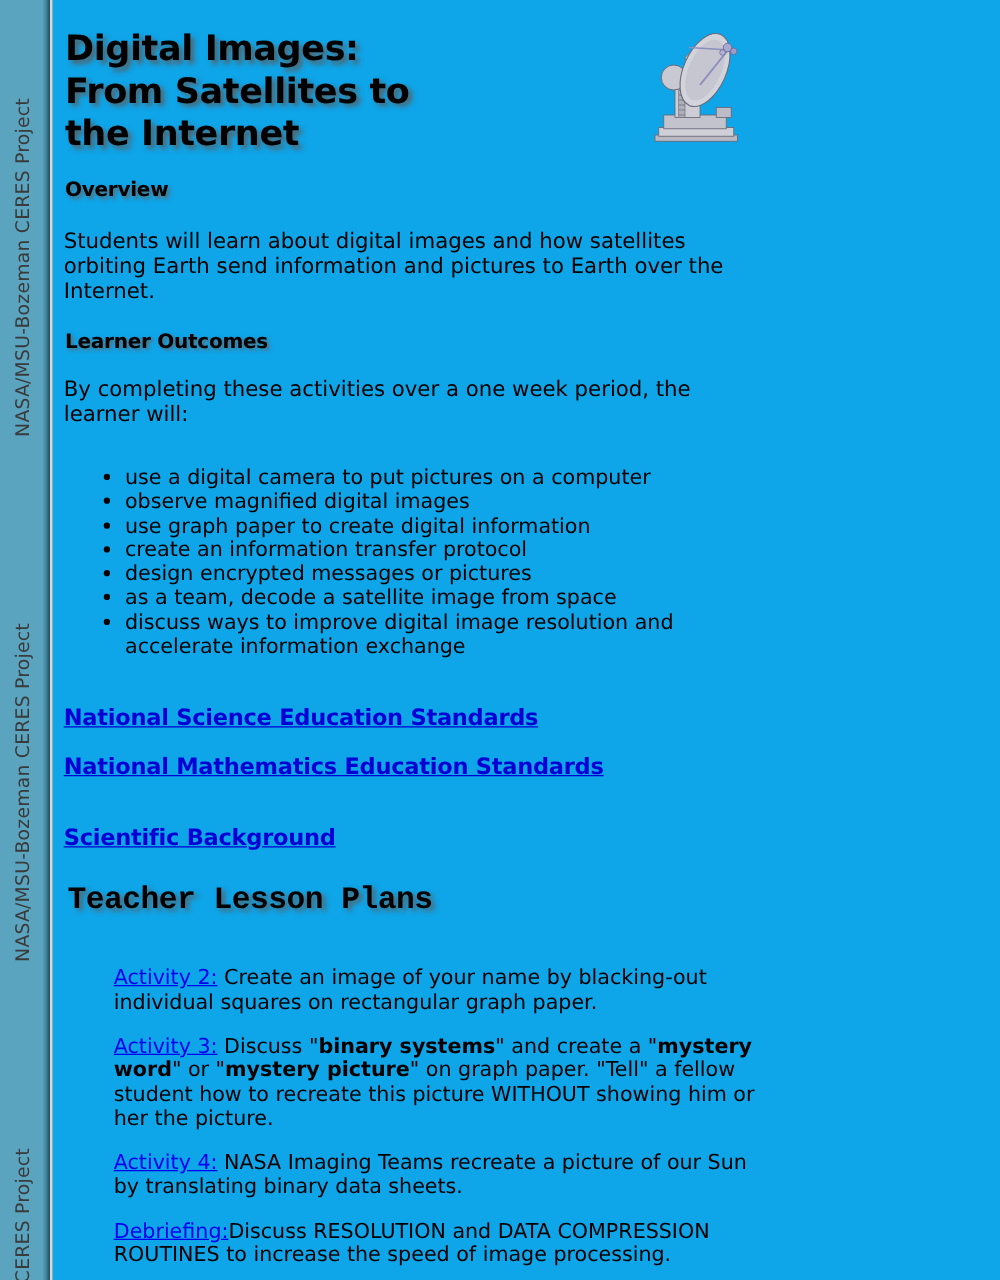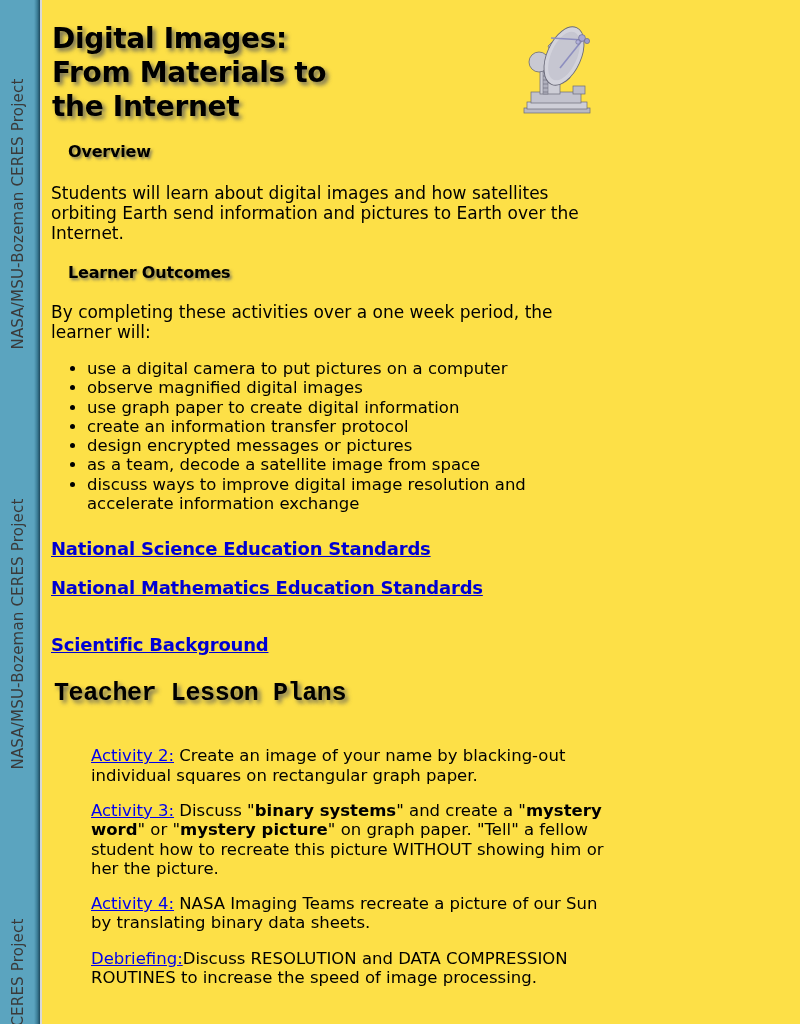--- a/index.html
+++ b/index.html
@@ -65,21 +65,21 @@
   .side-label.s2 { top: 844px;  left: 0px; }
   .side-label.s3 { top: 1264px; left: 0px; }
 
   
   #content {
     position: absolute;
     left: 42px;
     top: 0;
     width: 758px;
     height: 1024px;
-    background: #fde047;
+    background: #0ea5e9;
     z-index: 1;
   }
 
   .inner {
     position: relative;
     margin-left: 4px;
     width: 600px;
   }
 
   
@@ -108,21 +108,21 @@
     height: 110px;
   }
 
   
   h2.section-head {
     font-family: "DejaVu Sans", "Liberation Sans", sans-serif;
     font-size: 16px;
     font-weight: bold;
     color: #000000;
     text-shadow: 2px 2px 3px rgba(100,100,100,0.8);
-    margin: 0 0 0 16px;
+    margin: 0 0 0 0;
     padding: 0 0 0 6px;
     letter-spacing: -0.2px;
   }
   h2.big-head {
     font-size: 25px;
     font-weight: bold;
     text-shadow: 3px 3px 4px rgba(90,90,90,0.85);
     padding-left: 8px;
     letter-spacing: -0.4px;
     margin: 0;
@@ -131,21 +131,21 @@
 
   p.body-text {
     font-size: 17px;
     line-height: 20px;
     margin: 0;
     padding: 0 0 0 5px;
     width: 548px;
   }
 
   ul.outcomes {
-    margin: 3px;
+    margin: 16px;
     padding: 0 0 0 38px;
     list-style-type: disc;
     width: 520px;
   }
   ul.outcomes li {
     font-size: 16.5px;
     line-height: 19.3px;
     margin: 0;
     padding: 0;
   }
@@ -187,21 +187,21 @@
   <div class="side-label s2">NASA/MSU-Bozeman CERES Project</div>
   <div class="side-label s3">NASA/MSU-Bozeman CERES Project</div>
   <div class="edge-shade"></div>
   <div class="edge-line"></div>
 </div>
 
 <div id="content">
   <div class="inner">
 
     <div id="title-block">
-      <h1 id="page-title"><span>Digital Images:</span><br><span>From Materials to</span><br><span>the Internet</span></h1>
+      <h1 id="page-title"><span>Digital Images:</span><br><span>From Satellites to</span><br><span>the Internet</span></h1>
 
       <svg id="satellite-graphic" viewBox="0 0 80 110" xmlns="http://www.w3.org/2000/svg">
 
         <rect x="6" y="92" width="66" height="5" fill="#b9b9c4" stroke="#6a6a78" stroke-width="0.7"></rect>
         <rect x="9" y="86" width="60" height="7" fill="#cfcfd8" stroke="#6a6a78" stroke-width="0.7"></rect>
         <rect x="13" y="76" width="50" height="11" fill="#c3c3ce" stroke="#6a6a78" stroke-width="0.7"></rect>
         <rect x="55" y="70" width="12" height="8" fill="#bcbcc8" stroke="#6a6a78" stroke-width="0.7"></rect>
 
         <rect x="22" y="48" width="20" height="30" fill="#cdcdd6" stroke="#6a6a78" stroke-width="0.7"></rect>
         <rect x="25" y="52" width="5" height="26" fill="#b0b0bd" stroke="#6a6a78" stroke-width="0.5"></rect>

